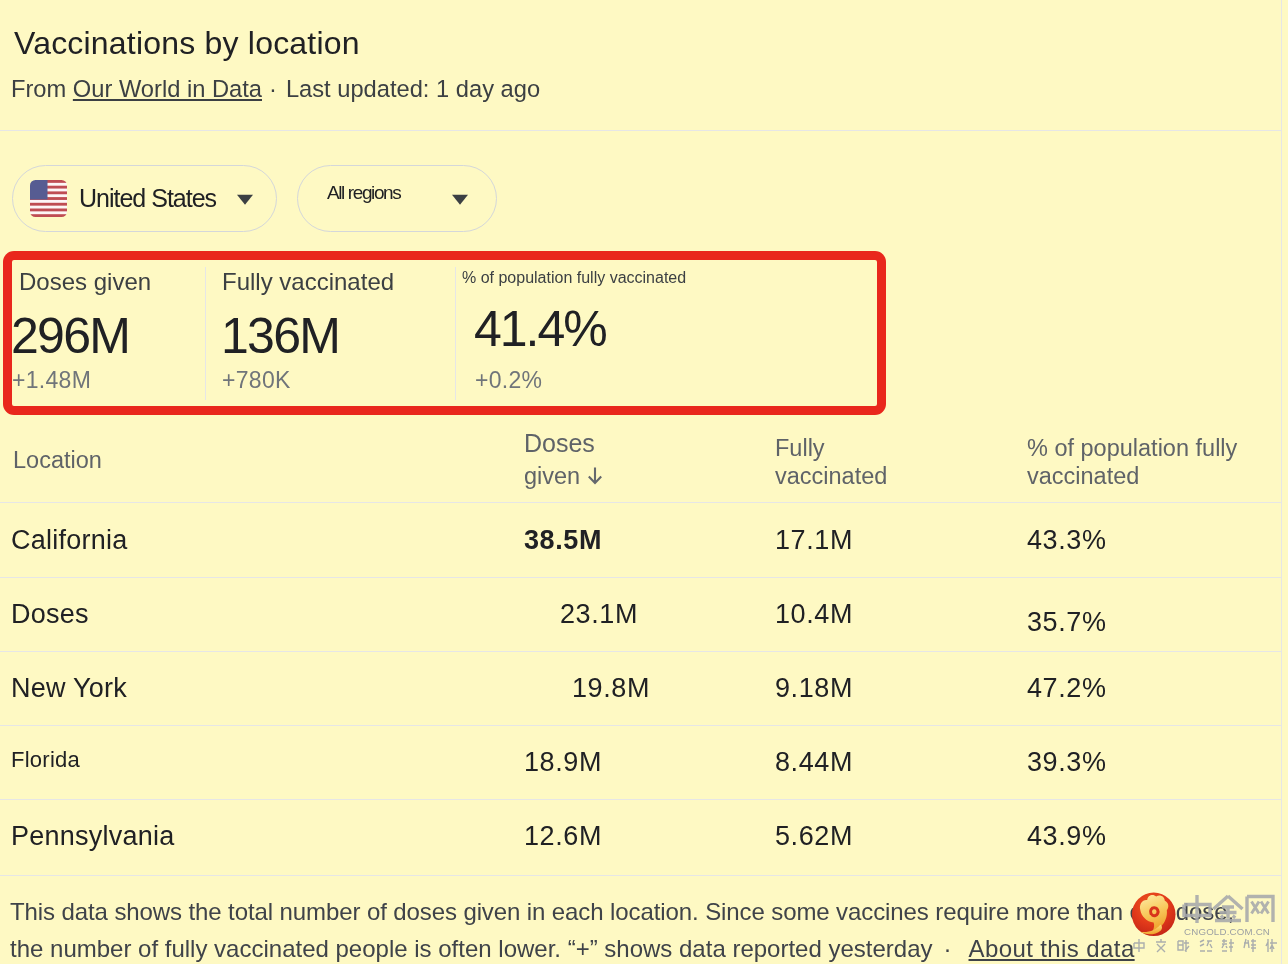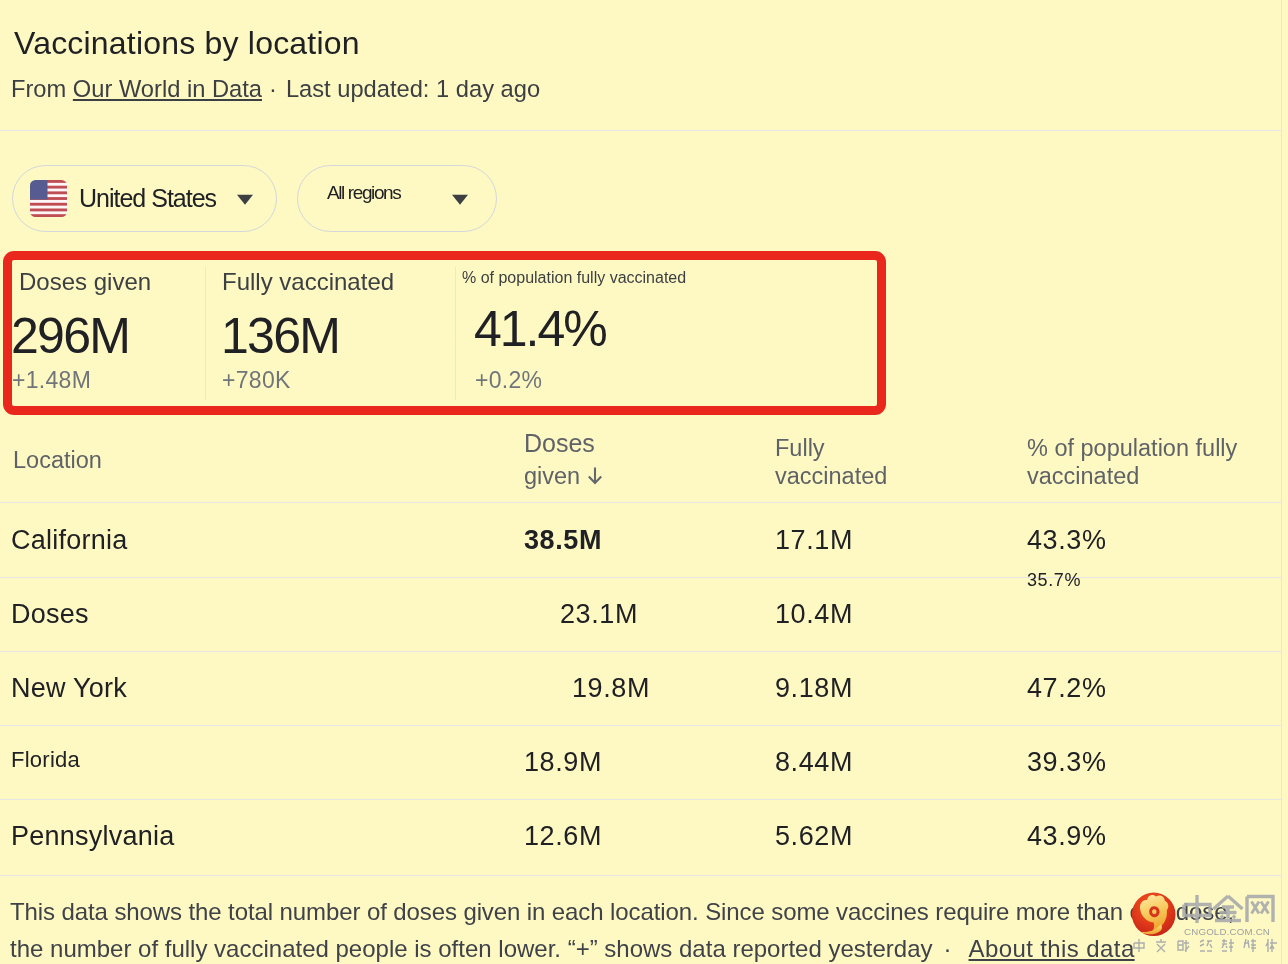--- a/index.html
+++ b/index.html
@@ -85,21 +85,21 @@
 
   <div class="abs" style="left:11px;top:527.1px;font-size:27px;color:#202124;letter-spacing:0.25px;">California</div>
   <div class="abs" style="left:524px;top:527.1px;font-size:27px;color:#202124;letter-spacing:0.6px;font-weight:bold;">38.5M</div>
   <div class="abs" style="left:775px;top:527.1px;font-size:27px;color:#202124;letter-spacing:0.6px;">17.1M</div>
   <div class="abs" style="left:1027px;top:527.1px;font-size:27px;color:#202124;letter-spacing:0.6px;">43.3%</div>
   <div class="hline" style="left:0;top:577px;width:1281px;"></div>
 
   <div class="abs" style="left:11px;top:601.1px;font-size:27px;color:#202124;letter-spacing:0.25px;">Doses</div>
   <div class="abs" style="left:524px;top:601.1px;font-size:27px;color:#202124;letter-spacing:0.6px;margin-left:36px;">23.1M</div>
   <div class="abs" style="left:775px;top:601.1px;font-size:27px;color:#202124;letter-spacing:0.6px;">10.4M</div>
-  <div class="abs" style="left:1027px;top:571px;font-size:18px;color:#202124;letter-spacing:0.6px;">35.7%</div>
+  <div class="abs" style="left:1027px;top:609px;font-size:27px;color:#202124;letter-spacing:0.6px;">35.7%</div>
   <div class="hline" style="left:0;top:651px;width:1281px;"></div>
 
   <div class="abs" style="left:11px;top:675.1px;font-size:27px;color:#202124;letter-spacing:0.25px;">New York</div>
   <div class="abs" style="left:524px;top:675.1px;font-size:27px;color:#202124;letter-spacing:0.6px;margin-left:48px;">19.8M</div>
   <div class="abs" style="left:775px;top:675.1px;font-size:27px;color:#202124;letter-spacing:0.6px;">9.18M</div>
   <div class="abs" style="left:1027px;top:675.1px;font-size:27px;color:#202124;letter-spacing:0.6px;">47.2%</div>
   <div class="hline" style="left:0;top:725px;width:1281px;"></div>
 
   <div class="abs" style="left:11px;top:749.1px;font-size:22px;color:#202124;letter-spacing:0.25px;">Florida</div>
   <div class="abs" style="left:524px;top:749.1px;font-size:27px;color:#202124;letter-spacing:0.6px;">18.9M</div>

